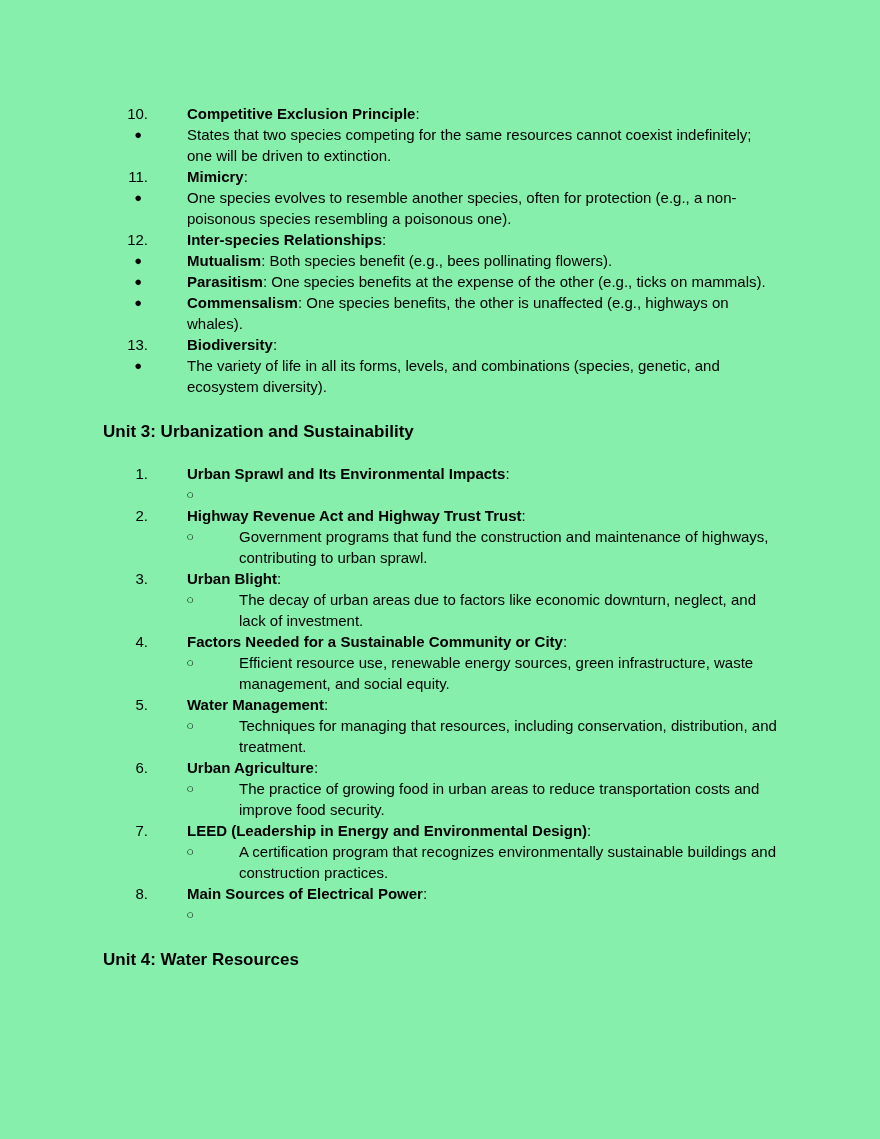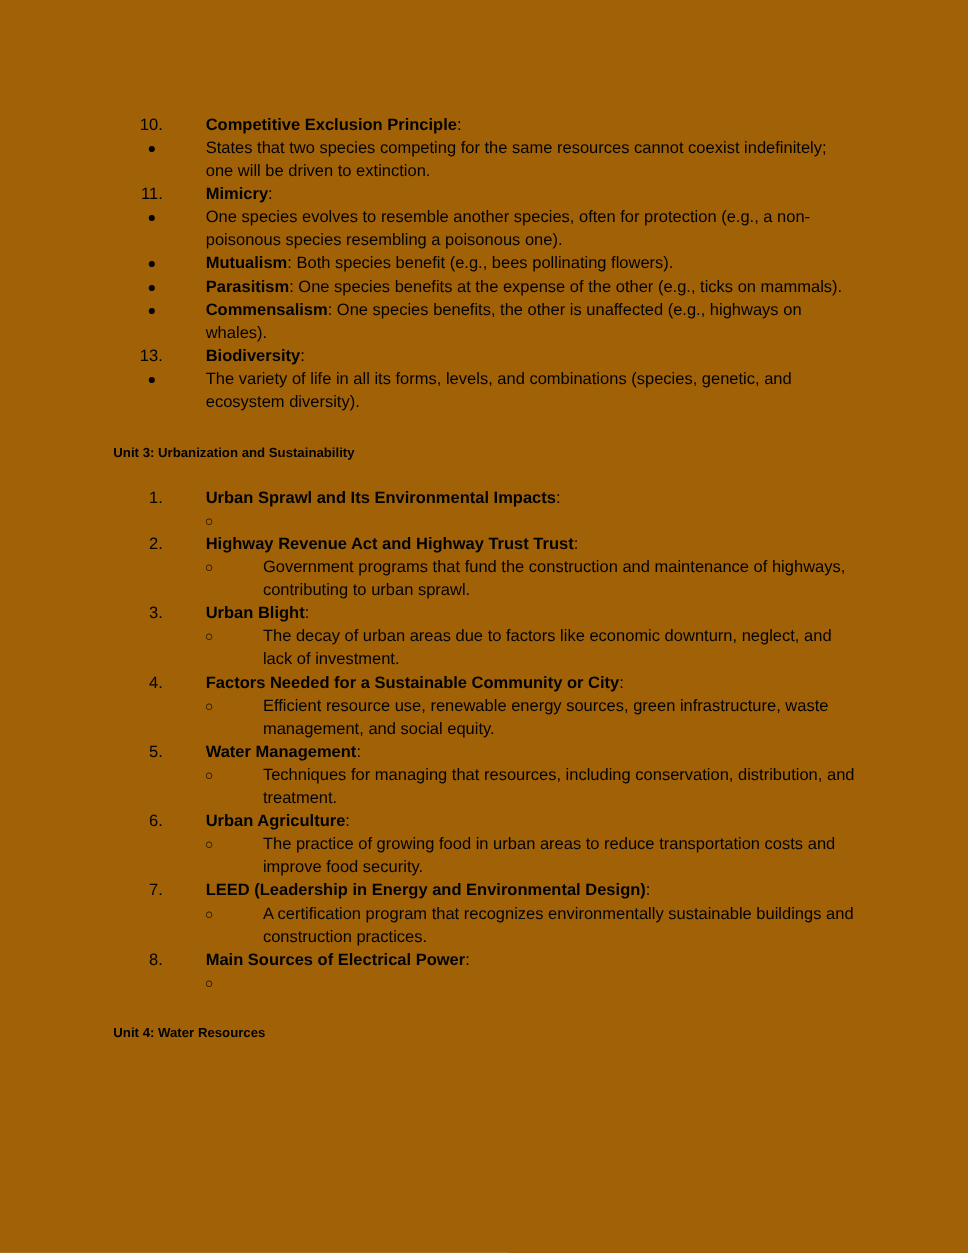--- a/index.html
+++ b/index.html
@@ -1,38 +1,38 @@
 <!DOCTYPE html>
 <html><head>
 <meta charset="utf-8">
 <style>
   html, body { margin: 0; padding: 0; background: #ffffff; }
   .page {
     width: 880px;
     height: 1139px;
-    background: #a16207;
+    background: #86efac;
     font-family: "Liberation Sans", sans-serif;
     color: #000000;
     overflow: hidden;
     box-sizing: border-box;
   }
   .content {
     padding: 103px 103px 0 103px;
     font-size: 15px;
     line-height: 21px;
   }
   .row { display: flex; align-items: flex-start; }
   .marker { flex: 0 0 52px; box-sizing: border-box; }
   .marker.num { text-align: right; padding-right: 7px; }
   .marker.dot { text-align: right; padding-right: 13px; font-size: 13px; }
   .row.sub { padding-left: 52px; }
   .text { flex: 1 1 auto; min-width: 0; margin-left: 32px; }
   b { font-weight: 700; }
   .heading {
-    font-size: 12px;
+    font-size: 17px;
     font-weight: 700;
     line-height: 26px;
     margin: 22px 0 18px 0;
   }
   .heading.last { margin-bottom: 16px; }
 </style>
 </head>
 <body>
 
 <div class="page">
@@ -49,20 +49,24 @@
 
     <div class="row">
       <span class="marker num">11.</span>
       <span class="text"><b>Mimicry</b><span>:</span></span>
     </div>
     <div class="row">
       <span class="marker dot">●</span>
       <span class="text"><b></b><span>One species evolves to resemble another species, often for protection (e.g., a non-poisonous species resembling a poisonous one).</span></span>
     </div>
 
+    <div class="row">
+      <span class="marker num">12.</span>
+      <span class="text"><b>Inter-species Relationships</b><span>:</span></span>
+    </div>
     <div class="row">
       <span class="marker dot">●</span>
       <span class="text"><b>Mutualism</b><span>: Both species benefit (e.g., bees pollinating flowers).</span></span>
     </div>
     <div class="row">
       <span class="marker dot">●</span>
       <span class="text"><b>Parasitism</b><span>: One species benefits at the expense of the other (e.g., ticks on mammals).</span></span>
     </div>
     <div class="row">
       <span class="marker dot">●</span>

